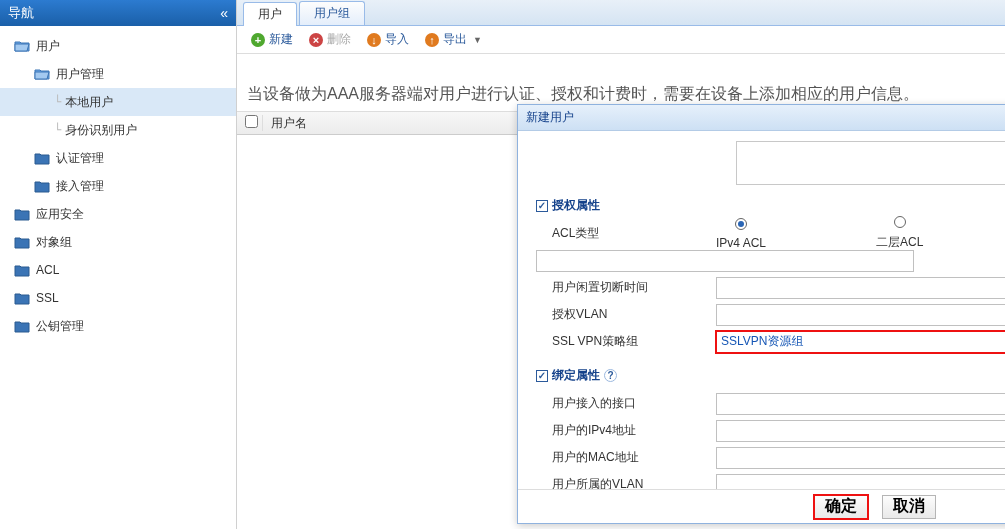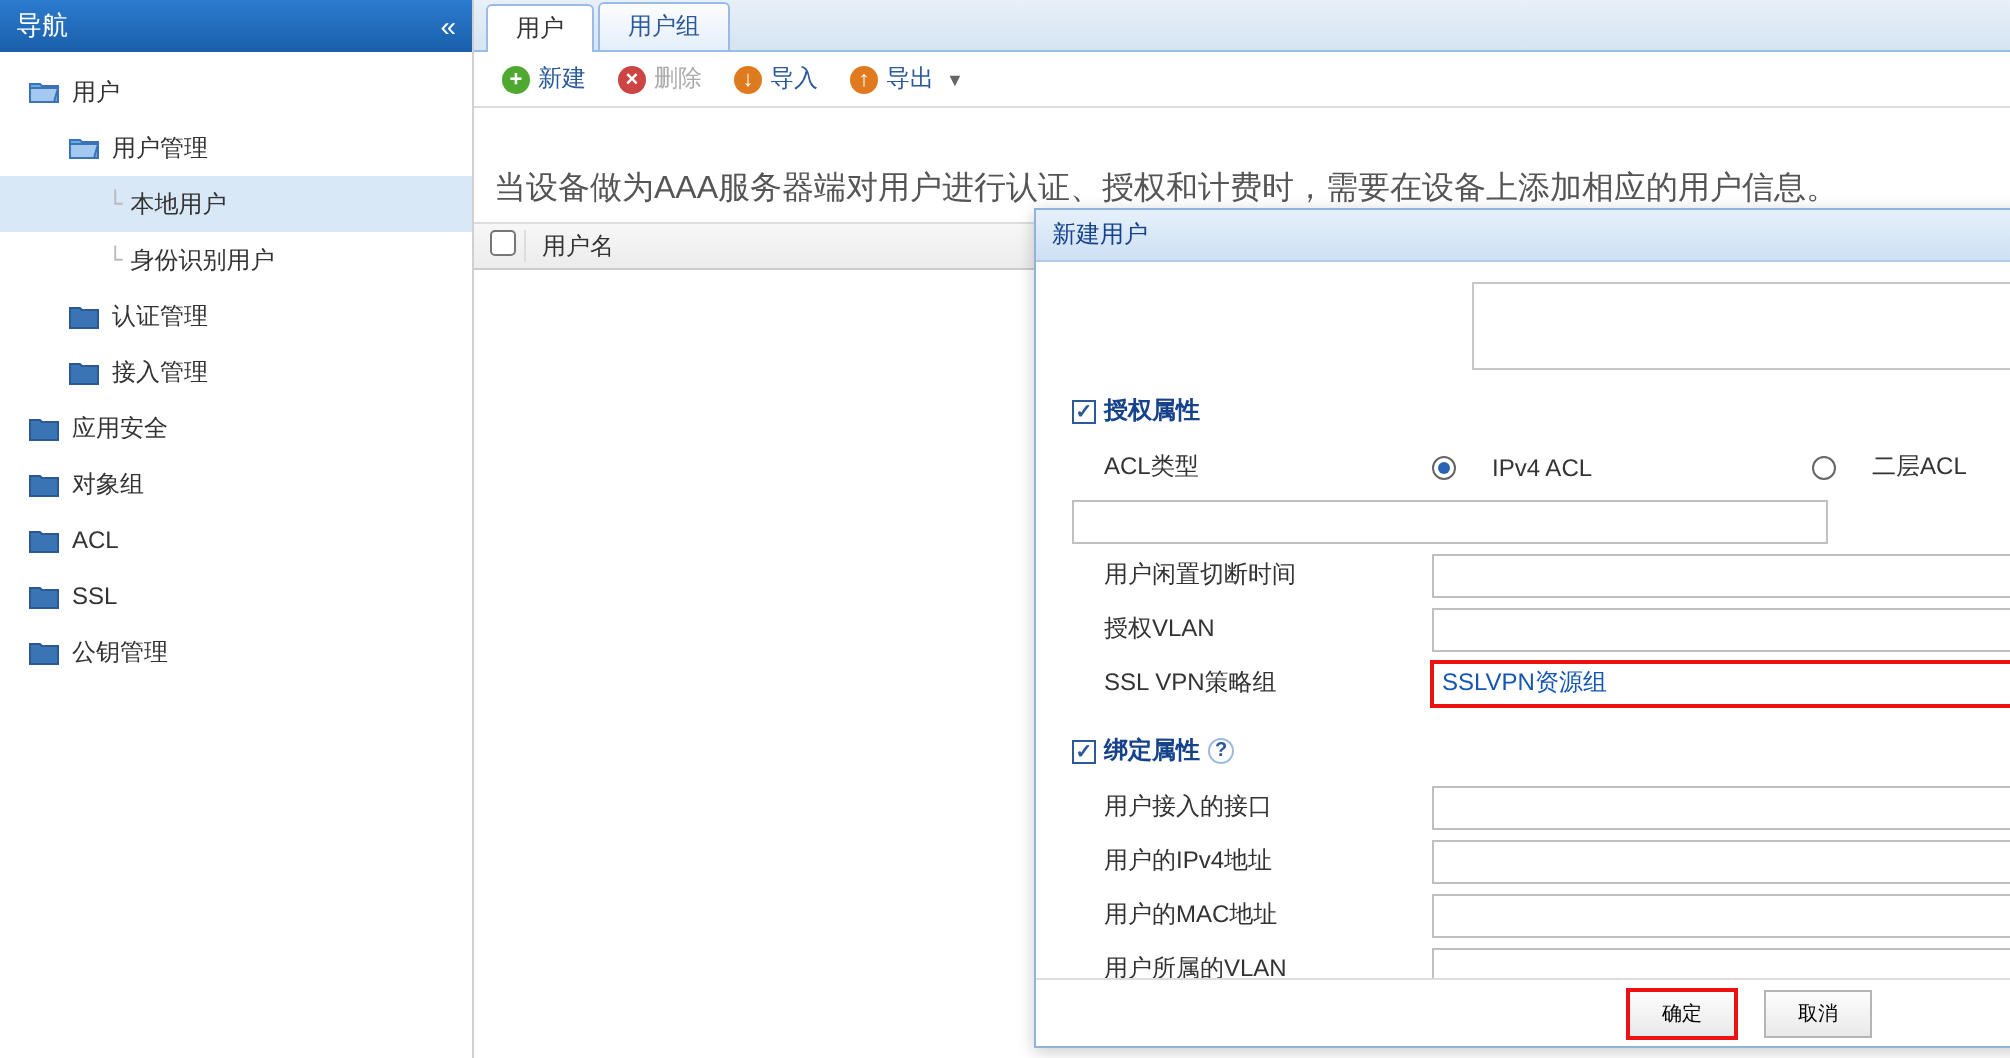--- a/index.html
+++ b/index.html
@@ -39,26 +39,26 @@
 .blankbox { width: 340px; height: 44px; border:1px solid #c8c8c8; margin-left: 200px; margin-top:2px;}
 .section-title { display:flex; align-items:center; gap:4px; color:#15428b; font-weight:bold; margin: 12px 0 6px 0; font-size:12px;}
 .section-title .chk { width:12px; height:12px; border:1px solid #2b5a9b; display:inline-flex; align-items:center; justify-content:center; color:#2b5a9b; font-size:10px;}
 .help-q { color:#2b5a9b; border:1px solid #9cb9df; border-radius:50%; width:13px; height:13px; display:inline-flex; align-items:center; justify-content:center; font-size:10px;}
 .form-row { display:flex; align-items:center; height:27px; }
 .form-row .lbl { width: 180px; padding-left: 16px; color:#333; font-size:12px;}
 .form-row .ctrl { flex:0 0 380px; }
 .text-input { width: 378px; height:22px; border:1px solid #c0c0c0; padding: 0 4px; font-size:12px;}
 .combo { width:378px; height:22px; border:1px solid #c0c0c0; display:flex; align-items:center;}
 .radio-group{ display:flex; gap:110px; align-items:center; font-size:12px;}
-.radio-btn {display:inline-flex; align-items:center; gap:18px;}
+.radio-btn {display:inline-flex; align-items:center; gap:6px;flex-direction:column;}
 .radio-btn .rc{width:12px;height:12px;border:1px solid #666;border-radius:50%; display:inline-flex; align-items:center; justify-content:center;}
 .radio-btn .rc.sel::after{content:"";width:6px;height:6px;background:#2a65b4;border-radius:50%;}
 .highlight-red { outline: 2px solid #e11; outline-offset: -1px;}
 .dialog-footer { height:34px; border-top:1px solid #ddd; display:flex; align-items:center; justify-content:center; gap:14px;}
-.btn { width:54px; height:24px; border:1px solid #b5b5b5; background:linear-gradient(#fdfdfd,#e9e9e9); font-size:10px; cursor:pointer;}
+.btn { width:54px; height:24px; border:1px solid #b5b5b5; background:linear-gradient(#fdfdfd,#e9e9e9); font-size:16px; cursor:pointer;font-weight:bold;}
 </style>
 </head>
 <body>
 
 <div class="layout">
 
   <div class="sidebar">
     <div class="sidebar-header">
       <span>导航</span>
       <span class="collapse-btn">«</span>

